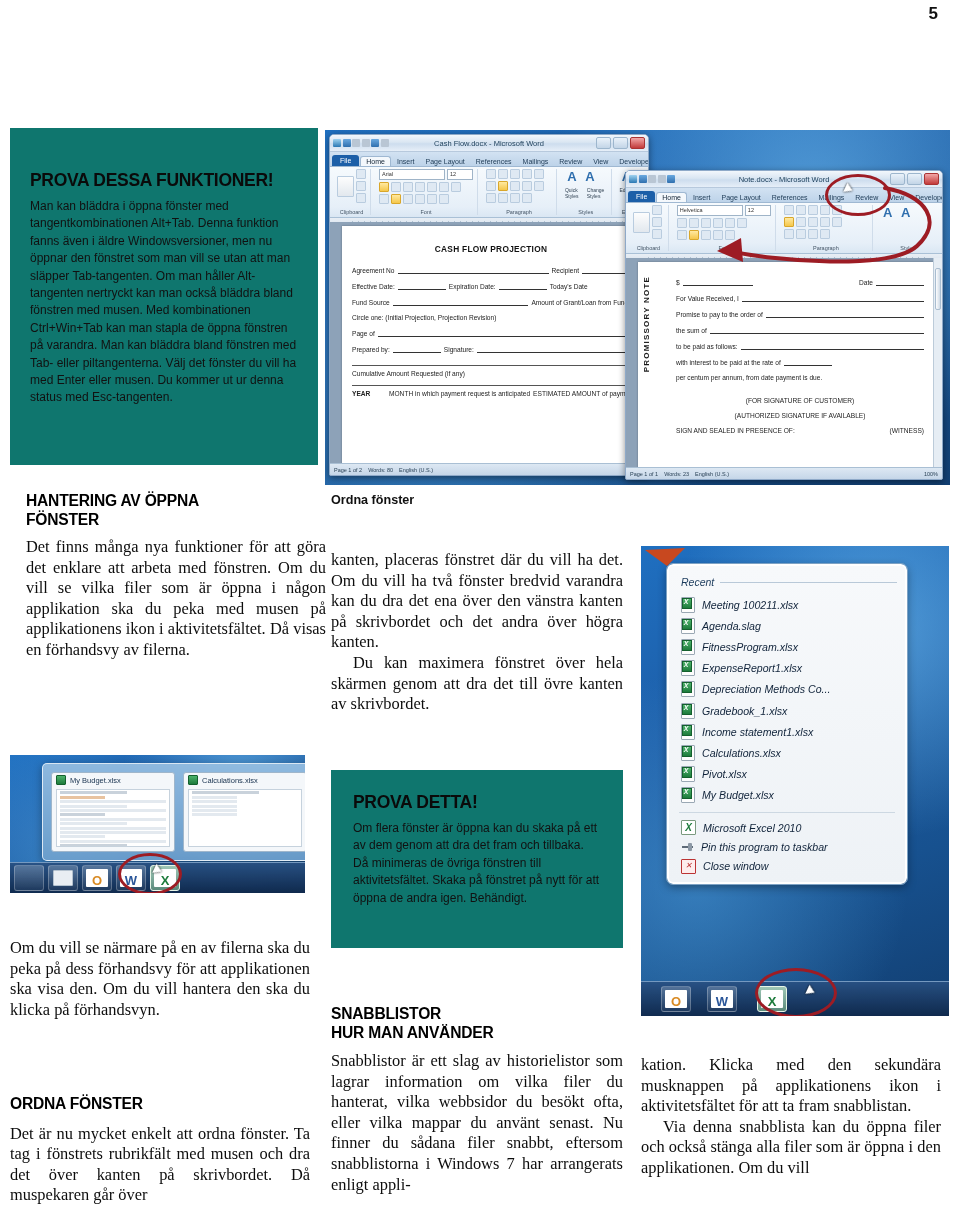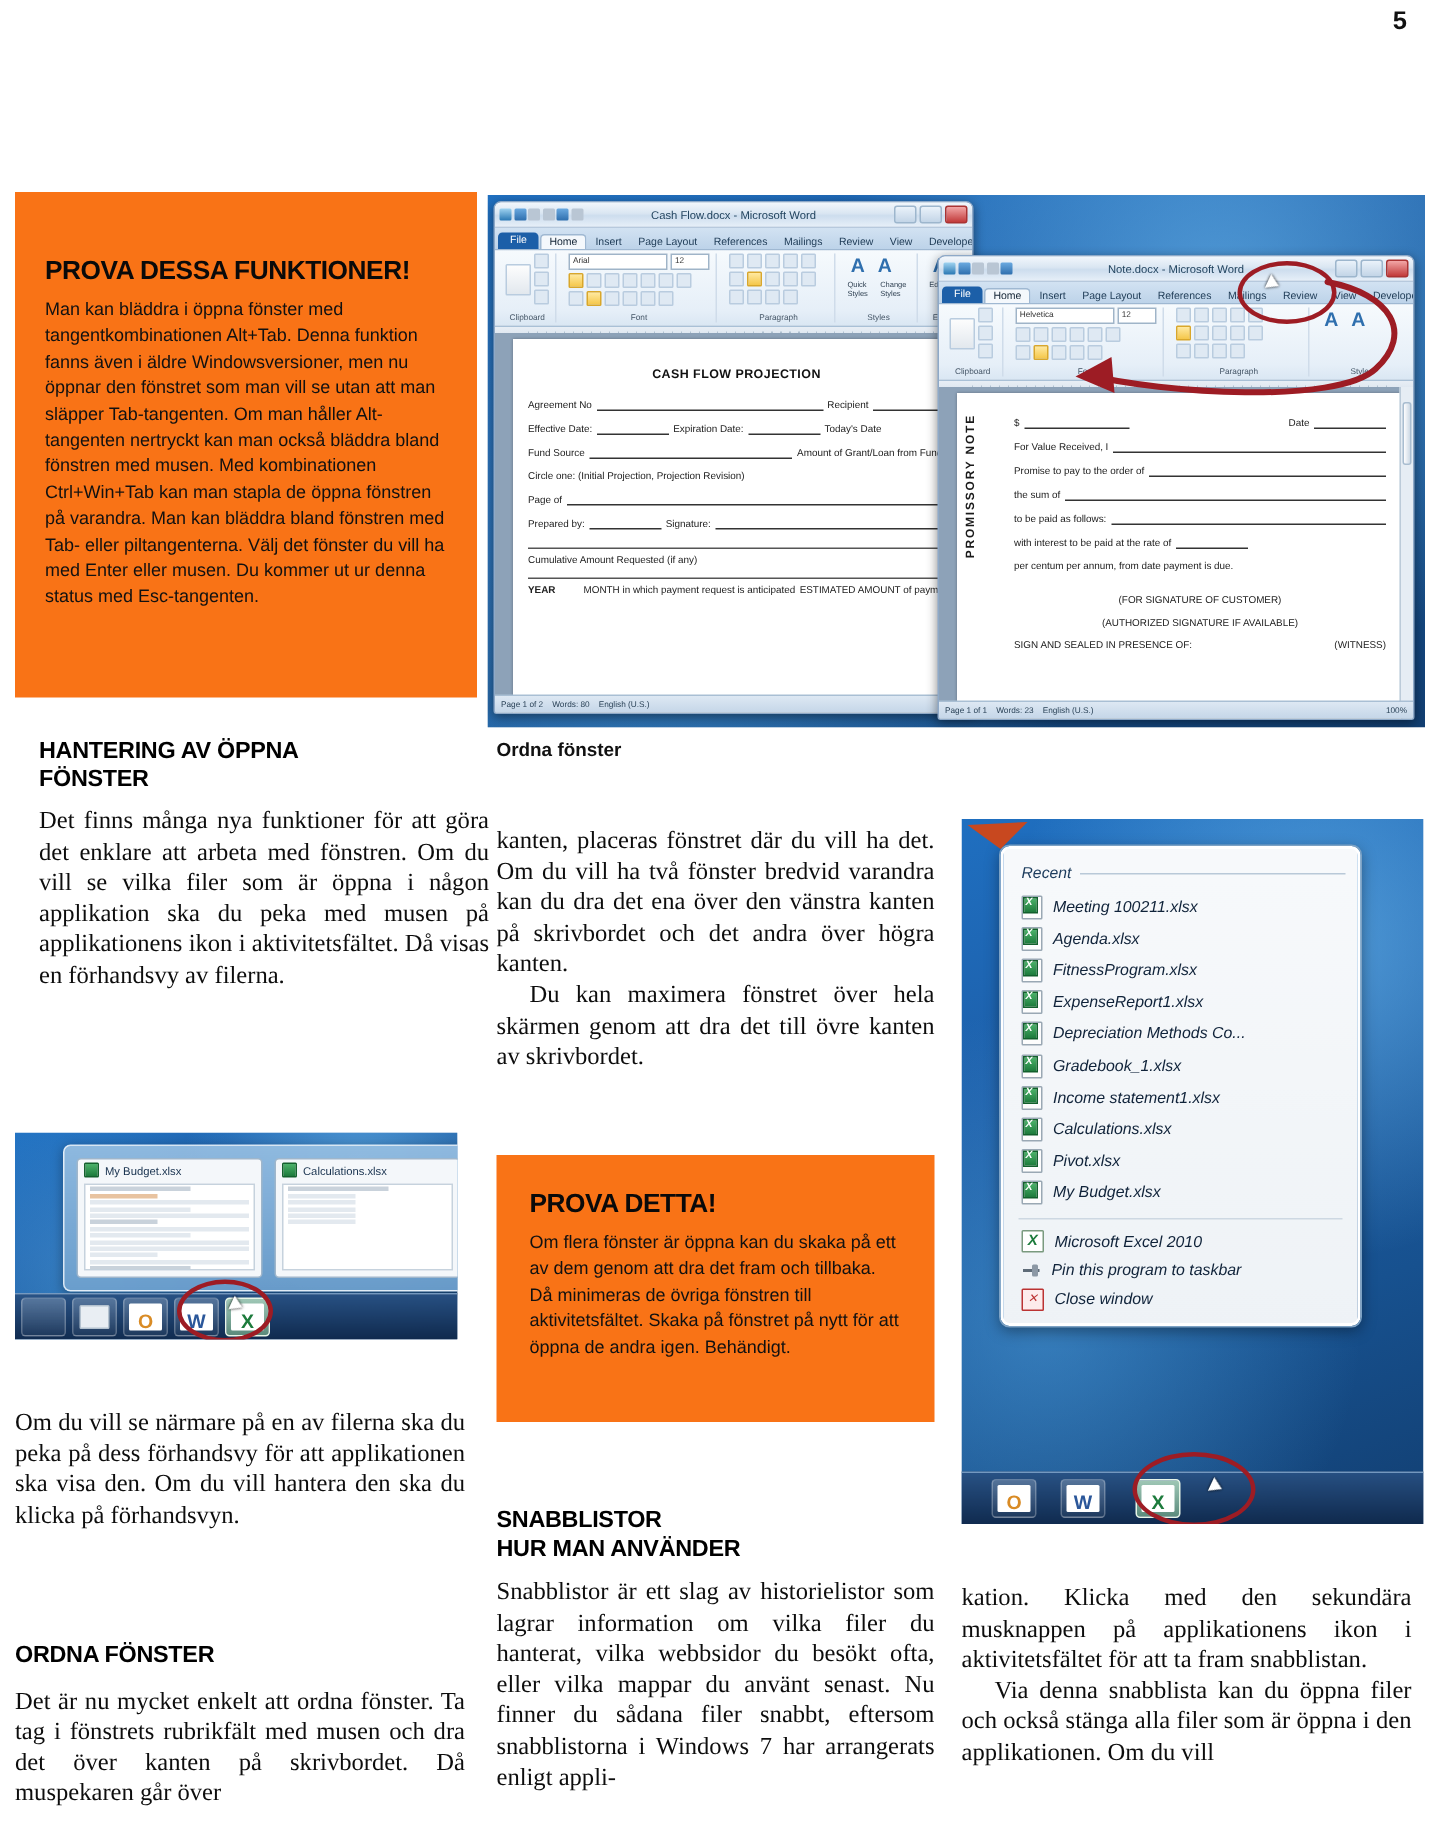--- a/index.html
+++ b/index.html
@@ -45,21 +45,21 @@
     font-weight: bold;
     font-size: 15.6px;
     line-height: 18.5px;
     letter-spacing: -0.2px;
     color: #000;
   }
 
   
   .callout {
     position: absolute;
-    background: #f97316;
+    background: #0f766e;
     box-sizing: border-box;
   }
   .callout .callout-title {
     font-family: "Liberation Sans", sans-serif;
     font-weight: bold;
     font-size: 17.5px;
     letter-spacing: -0.3px;
     color: #0a0a0a;
     margin: 0 0 7px 0;
   }
@@ -794,21 +794,21 @@
       <span>Recent</span>
       <span class="rule"></span>
     </div>
 
     <div class="jl-item">
       <span class="icon-xlsx"></span>
       <span>Meeting 100211.xlsx</span>
     </div>
     <div class="jl-item">
       <span class="icon-xlsx"></span>
-      <span>Agenda.xlsx</span>
+      <span>Agenda.slag</span>
     </div>
     <div class="jl-item">
       <span class="icon-xlsx"></span>
       <span>FitnessProgram.xlsx</span>
     </div>
     <div class="jl-item">
       <span class="icon-xlsx"></span>
       <span>ExpenseReport1.xlsx</span>
     </div>
     <div class="jl-item">

